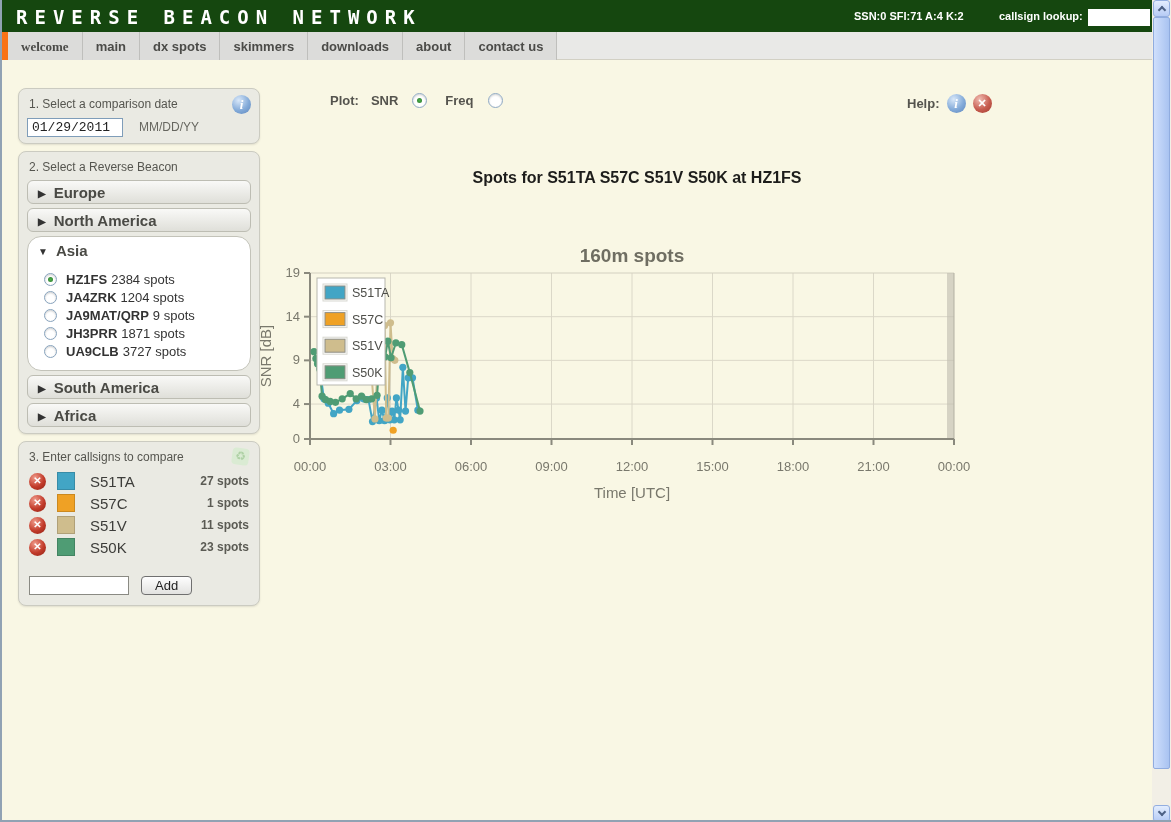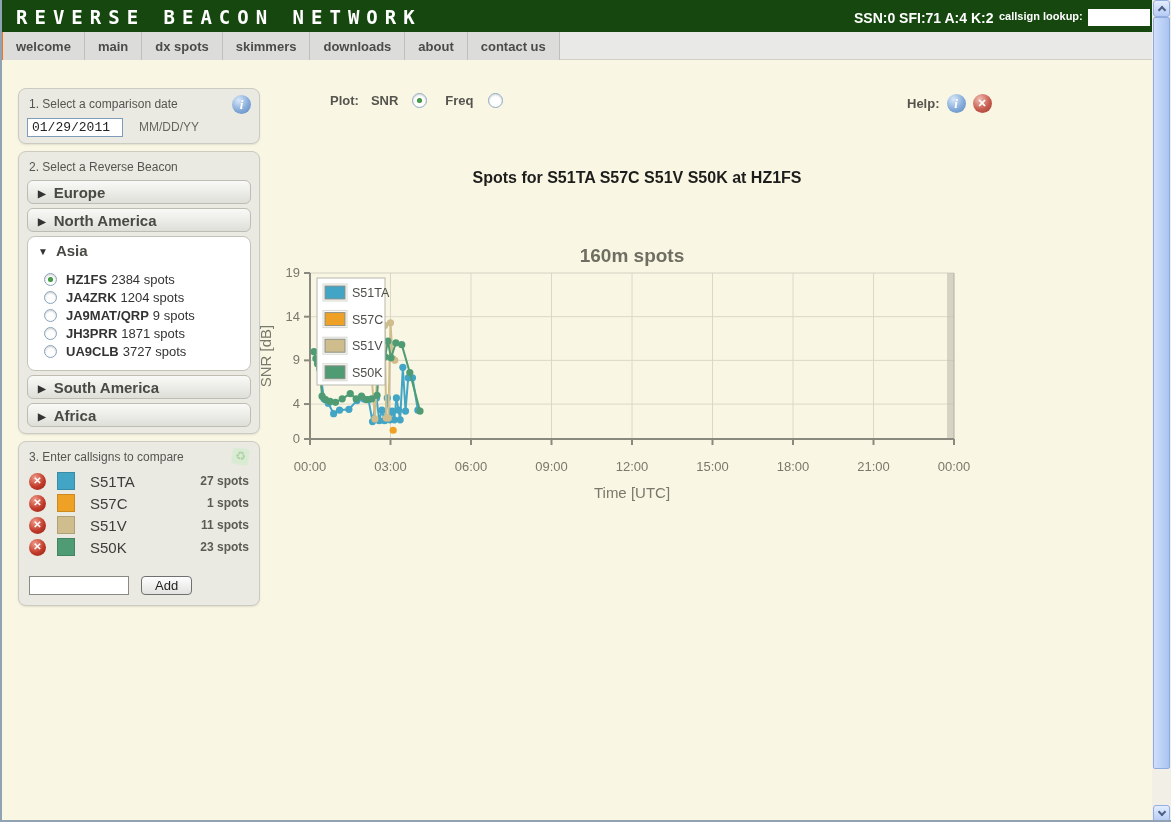--- a/index.html
+++ b/index.html
@@ -5,31 +5,31 @@
   * { margin:0; padding:0; box-sizing:border-box; }
   html,body { background:#9aa7b4; }
   body { font-family:"Liberation Sans", sans-serif; }
   .page { position:relative; width:1171px; height:822px; background:#f9f7e4;
           overflow:hidden; border-left:2px solid #91a2b3; border-bottom:2px solid #91a2b3; }
 
   
   .header { position:absolute; left:0; top:0; width:1150px; height:32px; background:#15470f; }
   .logo { position:absolute; left:14px; top:6px; color:#fff; font-family:"DejaVu Sans Mono",monospace;
           font-weight:bold; font-size:19px; letter-spacing:7px; white-space:nowrap; }
-  .hdr-stats { position:absolute; left:852px; top:10px; color:#fff; font-size:14px; font-weight:bold; }
+  .hdr-stats { position:absolute; left:852px; top:10px; color:#fff; font-size:11px; font-weight:bold; }
   .lookup-wrap { position:absolute; left:997px; top:9px; color:#fff; font-size:11px; font-weight:bold; }
   .lookup-wrap input { width:62px; height:17px; border:1px solid #fff; margin-left:5px; vertical-align:middle;
           font-size:11px; padding:0 2px; }
 
   
   .nav { position:absolute; left:0; top:32px; width:1150px; height:28px; background:#e9e9e7;
          border-bottom:1px solid #d2d0c4; }
   .nav-item { display:inline-block; height:28px; padding:7px 13px 0; background:#dcdcda;
          border-right:1px solid #bfbfbc; font-size:13px; font-weight:bold; color:#4b4b48; cursor:default; }
-  .nav-item:first-child { border-left:1px solid #f97316; }
+  .nav-item:first-child { border-left:6px solid #f97316;font-family:Liberation Serif, serif; }
 
   
   .sidebar { position:absolute; left:16px; top:88px; width:242px; }
   .panel { background:#eaeae3; border:1px solid #cbcbc1; border-radius:8px; padding:6px 8px;
            margin-bottom:7px; box-shadow:0 1px 2px rgba(0,0,0,.10); position:relative; }
   .panel-title { font-size:12px; color:#55554f; margin:2px 2px 6px; }
   .date-row input { width:96px; height:19px; border:1px solid #7f9db9; font-size:13px; padding:1px 4px;
            color:#222; background:#fff;font-family:Liberation Mono, monospace; }
   .fmt { font-size:12px; color:#66665f; margin-left:16px; }
 
@@ -43,21 +43,21 @@
   .panel .info-ic { position:absolute; right:8px; top:6px; }
   .recycle-ic { position:absolute; right:10px; top:6px; width:17px; height:17px; border-radius:4px;
              background:#d9ecd2; transform:rotate(8deg); color:#a9cf9f; text-align:center;
              line-height:17px; font-size:12px; opacity:.9; }
 
   .acc { background:linear-gradient(#f9f9f7,#dfdfd9); border:1px solid #bdbdb3; border-radius:6px;
          padding:3px 8px; margin-top:4px; font-size:15px; font-weight:bold; color:#4a4a45; height:24px;
          cursor:pointer; }
   .acc .arr, .acc-x .arr { display:inline-block; font-size:10px; color:#333; margin:0 8px 0 2px;
          transform:translateY(-1px); }
-  .acc-x { background:#fff; border:1px solid #c3c3b9; border-radius:8px; padding:5px 8px 10px;
+  .acc-x { background:#fff; border:1px solid #c3c3b9; border-radius:14px; padding:5px 8px 10px;
          margin-top:4px; }
   .acc-x .hdr { font-size:15px; font-weight:bold; color:#4a4a45; cursor:pointer; }
   .beacon-list { margin:11px 0 0 8px; }
   .beacon-row { display:flex; align-items:center; height:18px; font-size:13px; color:#333;
          white-space:nowrap; cursor:pointer; }
   .rb { flex:0 0 auto; width:13px; height:13px; border:1px solid #88a3bd; border-radius:50%;
         background:#fff; margin-right:9px; box-shadow:inset 0 1px 2px rgba(0,0,0,.2); position:relative; }
   .rb.sel::after { content:''; position:absolute; left:3px; top:3px; width:5px; height:5px;
         border-radius:50%; background:radial-gradient(#4cae4c,#2c7a2c); }
   .beacon-row b { margin-right:4px; }

